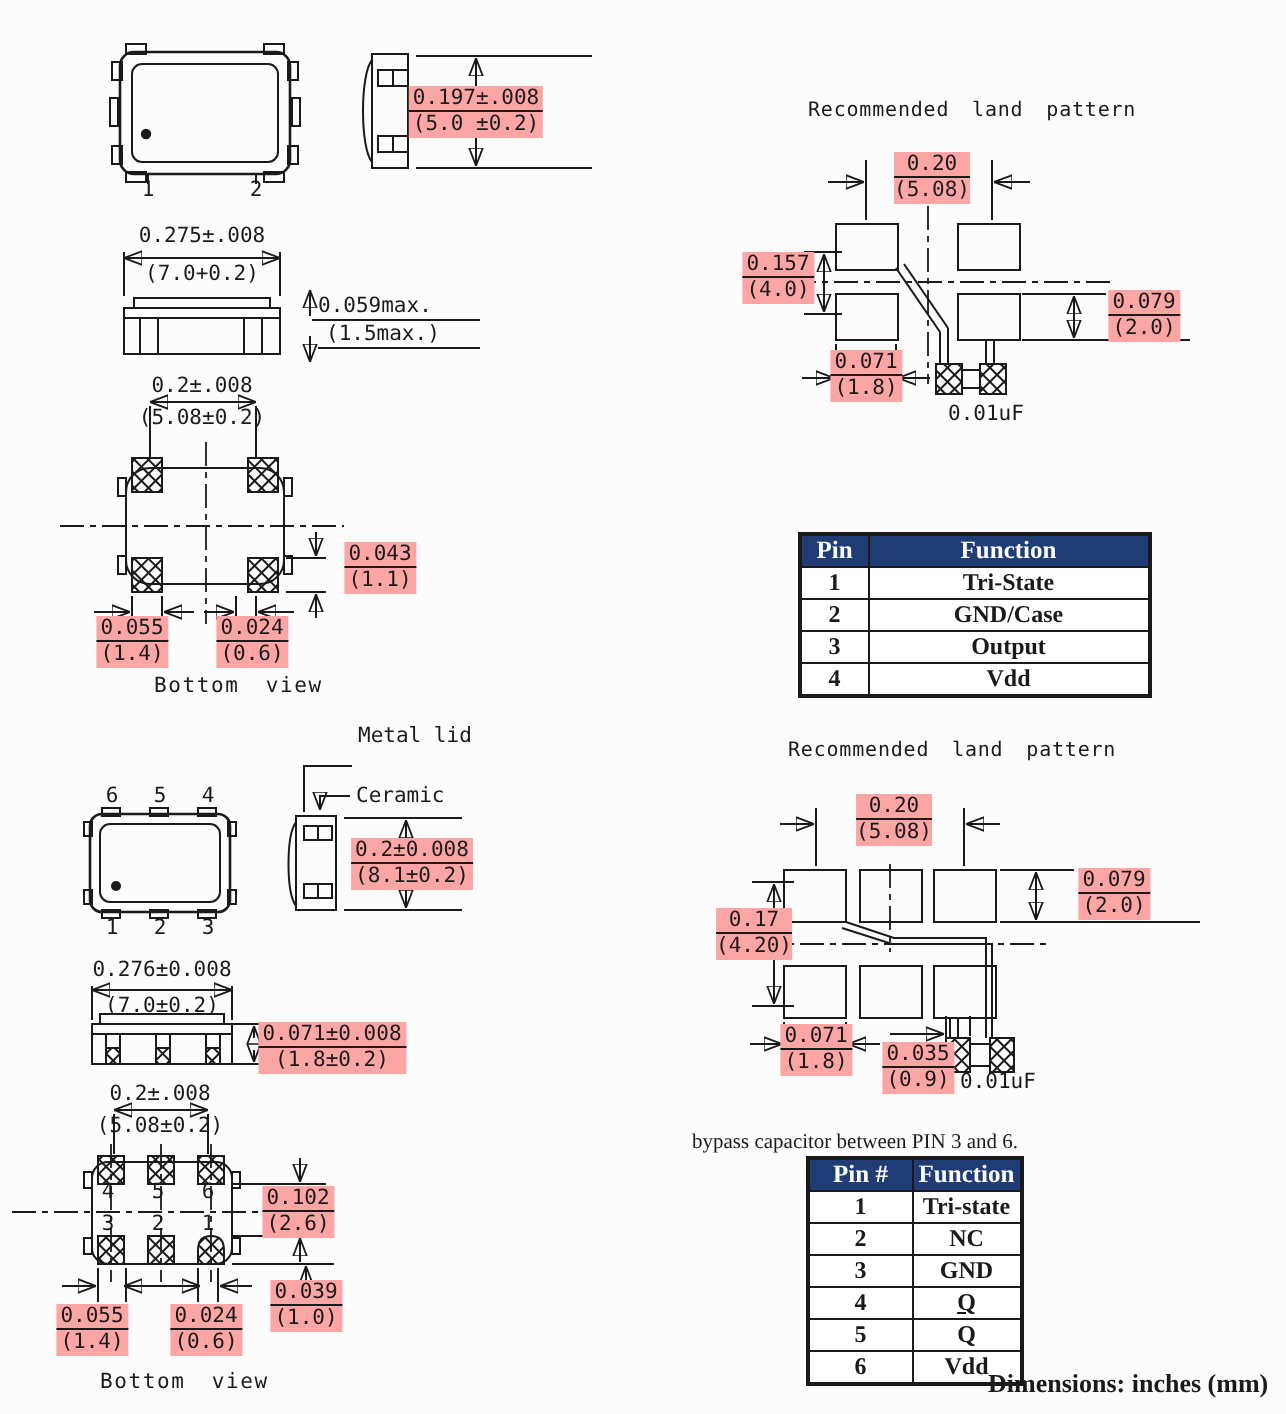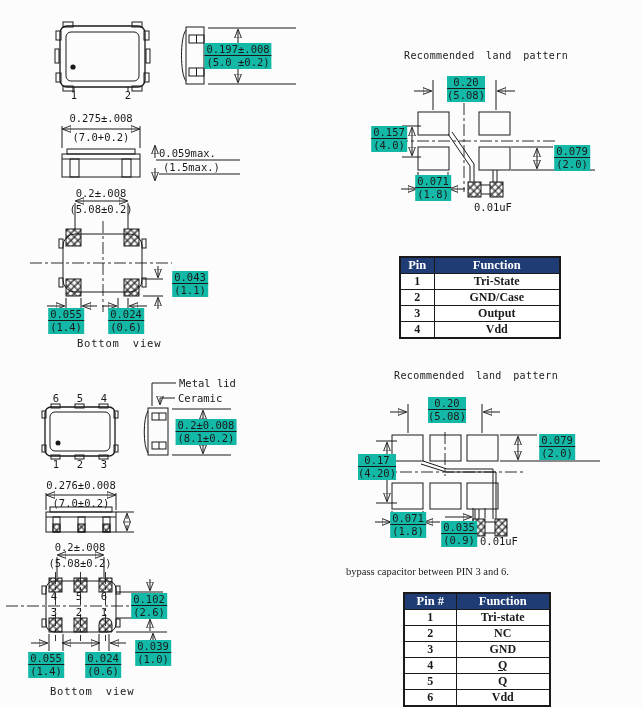--- a/index.html
+++ b/index.html
@@ -9,21 +9,21 @@
   svg line,svg rect,svg path,svg polyline{stroke:#1a1a1a;stroke-width:1;fill:none;}
   svg .s13{stroke-width:1.3;}
   svg .cl{stroke-width:.9;stroke-dasharray:12 3 3 3;}
   svg .hp{fill:url(#ht);}
   .lab{position:absolute;white-space:nowrap;}
   .mono{font:10.5px "DejaVu Sans Mono",monospace;}
   .cen{transform:translateX(-50%);text-align:center;}
   .ttl{font:10px "DejaVu Sans Mono",monospace;word-spacing:5px;letter-spacing:.4px;}
   .bv{font:10.5px "DejaVu Sans Mono",monospace;word-spacing:6px;letter-spacing:.8px;}
   .dim{position:absolute;transform:translateX(-50%);text-align:center;
-       font:10.5px "DejaVu Sans Mono",monospace;line-height:1.18;background:#14b8a6;}
+       font:10.5px "DejaVu Sans Mono",monospace;line-height:1.18;background:#fca5a5;}
   .dim .in{display:block;padding:0 2px;}
   .dim.bar .in{border-bottom:1.2px solid #1a1a1a;}
   .dim .mm{display:block;}
   .h1{position:absolute;font:bold 15.5px "Liberation Serif",serif;text-decoration:underline;white-space:nowrap;}
   .note{position:absolute;font:10.5px "Liberation Serif",serif;white-space:nowrap;}
   .footer{position:absolute;font:bold 13px "Liberation Serif",serif;white-space:nowrap;}
   .ftable{position:absolute;border-collapse:collapse;border:2px solid #1a1a1a;background:#fff;}
   .ftable th{background:#1f3c74;color:#fff;font:bold 12.5px "Liberation Serif",serif;
              border:1px solid #1a1a1a;height:15px;padding:0 2px;}
   .ftable td{border:1px solid #1a1a1a;font:bold 12px "Liberation Serif",serif;
@@ -322,21 +322,21 @@
 <div class="dim bar" style="left:572px;top:145px">
   <span class="in">0.079</span>
   <span class="mm">(2.0)</span>
 </div>
 <div class="dim bar" style="left:433px;top:175px">
   <span class="in">0.071</span>
   <span class="mm">(1.8)</span>
 </div>
 <div class="lab mono" style="left:474px;top:201px">0.01uF</div>
 
-<table class="ftable" style="left:399px;top:256px;width:162px">
+<table class="ftable" style="left:399px;top:266px;width:177px">
   <colgroup>
         <col style="width:34px">
         <col>
       </colgroup>
   <thead>
     <tr>
       <th>Pin</th>
       <th>Function</th>
     </tr>
   </thead>
@@ -361,31 +361,35 @@
 </table>
 
 
 <div class="lab mono cen" style="left:56px;top:392px">6</div>
 <div class="lab mono cen" style="left:80px;top:392px">5</div>
 <div class="lab mono cen" style="left:104px;top:392px">4</div>
 <div class="lab mono cen" style="left:56px;top:458px">1</div>
 <div class="lab mono cen" style="left:80px;top:458px">2</div>
 <div class="lab mono cen" style="left:104px;top:458px">3</div>
 
-<div class="lab mono" style="left:179px;top:377px">Metal lid</div>
+<div class="lab mono" style="left:179px;top:362px">Metal lid</div>
 <div class="lab mono" style="left:178px;top:392px">Ceramic</div>
 
 <div class="dim bar" style="left:206px;top:419px">
   <span class="in">0.2±0.008</span>
   <span class="mm">(8.1±0.2)</span>
 </div>
 
 <div class="lab mono cen" style="left:81px;top:479px">0.276±0.008</div>
 <div class="lab mono cen" style="left:81px;top:497px">(7.0±0.2)</div>
 
+<div class="dim bar" style="left:166px;top:511px">
+  <span class="in">0.071±0.008</span>
+  <span class="mm">(1.8±0.2)</span>
+</div>
 
 <div class="lab mono cen" style="left:80px;top:541px">0.2±.008</div>
 <div class="lab mono cen" style="left:80px;top:557px">(5.08±0.2)</div>
 
 <div class="lab mono cen" style="left:54px;top:590px">4</div>
 <div class="lab mono cen" style="left:79px;top:590px">5</div>
 <div class="lab mono cen" style="left:104px;top:590px">6</div>
 <div class="lab mono cen" style="left:54px;top:606px">3</div>
 <div class="lab mono cen" style="left:79px;top:606px">2</div>
 <div class="lab mono cen" style="left:104px;top:606px">1</div>
@@ -428,21 +432,21 @@
   <span class="mm">(1.8)</span>
 </div>
 <div class="dim bar" style="left:459px;top:521px">
   <span class="in">0.035</span>
   <span class="mm">(0.9)</span>
 </div>
 <div class="lab mono" style="left:480px;top:535px">0.01uF</div>
 
 <div class="note" style="left:346px;top:566px">bypass capacitor between PIN 3 and 6.</div>
 
-<table class="ftable" style="left:403px;top:592px;width:148px">
+<table class="ftable" style="left:403px;top:578px;width:109px">
   <colgroup>
         <col style="width:52px">
         <col>
       </colgroup>
   <thead>
     <tr>
       <th>Pin #</th>
       <th>Function</th>
     </tr>
   </thead>
@@ -467,14 +471,15 @@
           <td>5</td>
           <td class="q-over">Q</td>
         </tr>
     <tr>
           <td>6</td>
           <td>Vdd</td>
         </tr>
   </tbody>
 </table>
 
+<div class="footer" style="left:494px;top:684px">Dimensions: inches (mm)</div>
 
 </div>
 
 </body></html>

